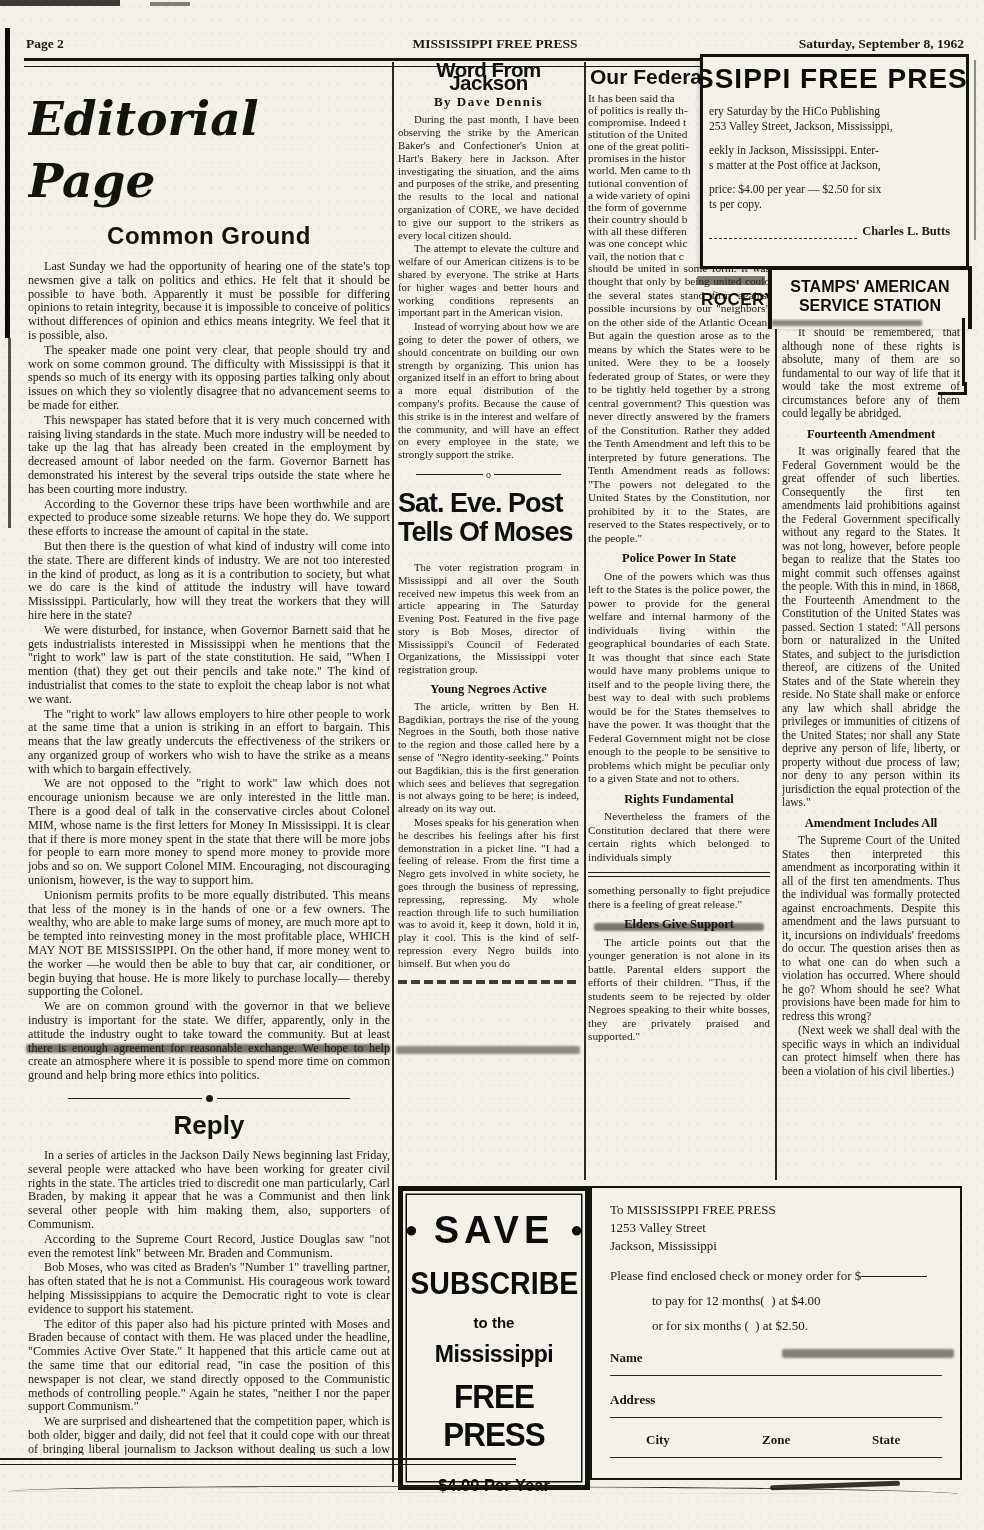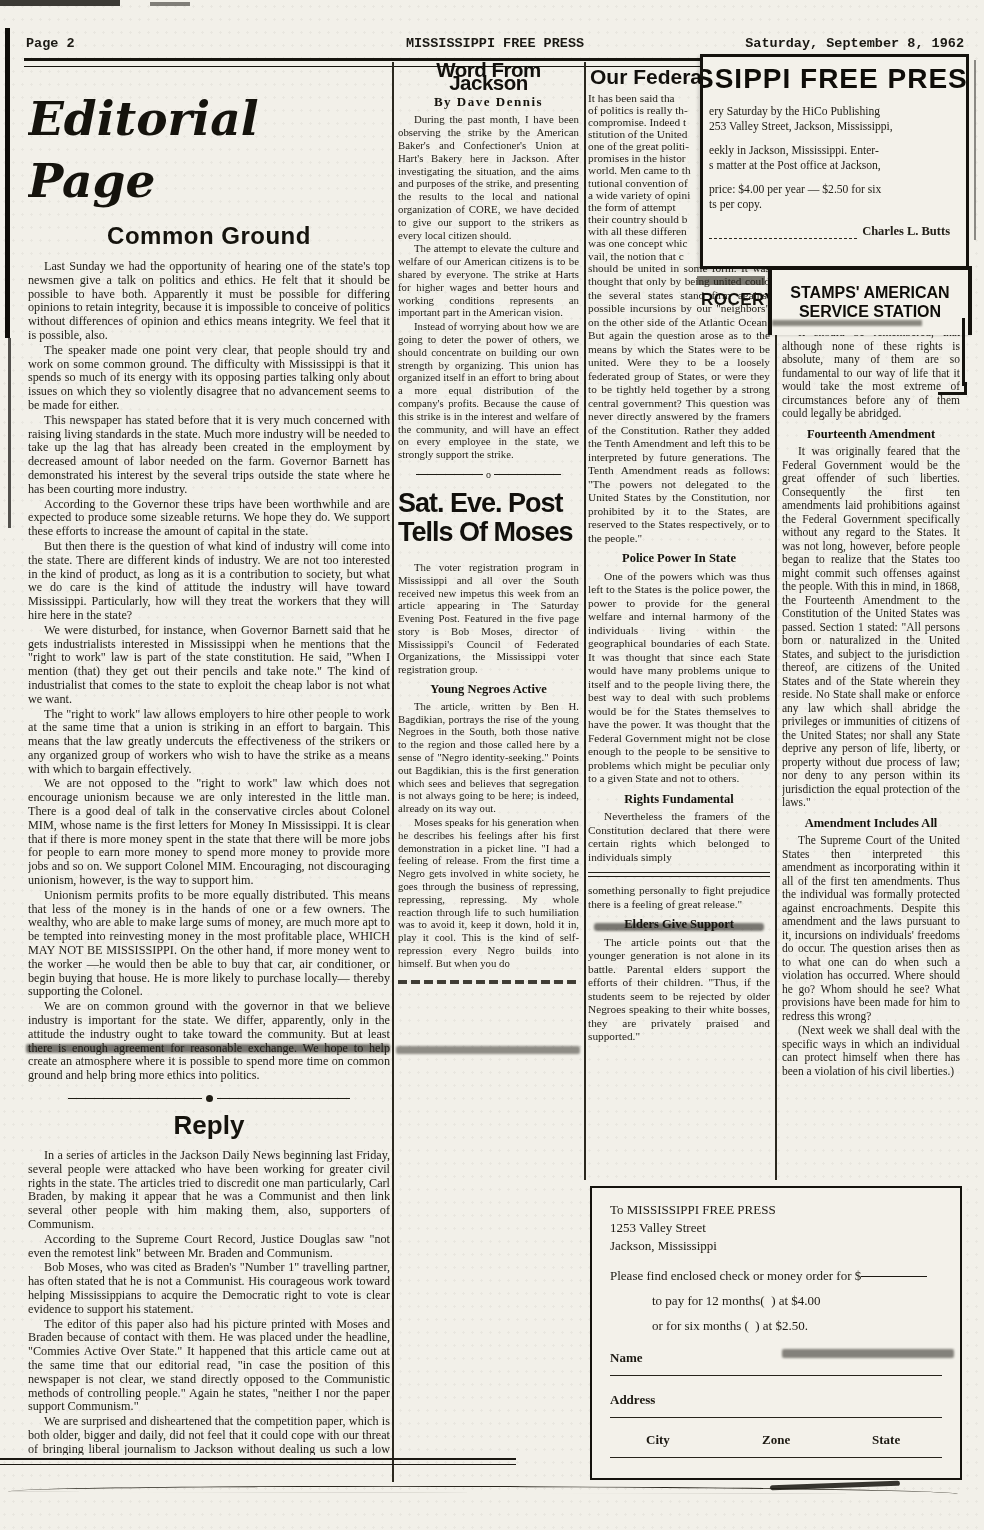--- a/index.html
+++ b/index.html
@@ -2,21 +2,21 @@
 <html><head>
 <meta charset="utf-8">
 <style>
   html,body{margin:0;padding:0;background:#d8d5cc;}
   .page{position:relative;width:984px;height:1530px;background:#f2f0e9;overflow:hidden;
         font-family:"Liberation Serif",serif;color:#232019;
         background-image:radial-gradient(rgba(20,18,10,0.045) 1px, transparent 1.2px);
         background-size:9px 13px;}
   
   .hdr{position:absolute;left:26px;right:20px;top:36px;height:20px;
-       font-family:Liberation Mono, monospace;font-weight:bold;font-size:13.5px;color:#1b1914;}
+       font-family:Liberation Serif, serif;font-weight:bold;font-size:13.5px;color:#1b1914;}
   .hdr .left{position:absolute;left:0;}
   .hdr .mid{position:absolute;left:0;right:0;text-align:center;}
   .hdr .right{position:absolute;right:0;}
   .hdr-rule{position:absolute;left:24px;right:18px;top:58px;height:5px;
             border-top:3px solid #17150f;border-bottom:1px solid #17150f;}
   
   .col{position:absolute;overflow:hidden;}
   .col1{left:28px;top:70px;width:362px;height:1385px;}
   .col2{left:398px;top:62px;width:181px;height:1110px;font-size:10.8px;line-height:12.8px;}
   .col3{left:588px;top:70px;width:182px;height:1118px;font-size:11.3px;line-height:13.5px;}
@@ -68,21 +68,21 @@
   .mh-sig .n{font-weight:bold;font-size:12.5px;white-space:nowrap;}
   
   .grocery{position:absolute;left:701px;top:290px;font-family:"Liberation Sans",sans-serif;
            font-weight:bold;font-size:17px;color:#12100b;letter-spacing:.5px;}
   .groc-smear{position:absolute;left:697px;top:276px;width:68px;height:9px;background:#1a180f;
            opacity:.55;filter:blur(.6px);}
   
   .stamps{position:absolute;left:768px;top:266px;width:196px;height:52px;border:4px solid #14120d;
           border-bottom:none;background:#f3f1ea;text-align:center;
           font-family:"Liberation Sans",sans-serif;font-weight:bold;font-size:16px;line-height:19px;
-          padding-top:13px;color:#0f0d09;box-shadow:-1px 1px 2px rgba(0,0,0,.12);}
+          padding-top:7px;color:#0f0d09;box-shadow:-1px 1px 2px rgba(0,0,0,.12);}
   .stamps-tear{position:absolute;left:772px;top:320px;width:150px;height:6px;background:#221f16;
           opacity:.5;filter:blur(1px);}
   .stamps-corner{position:absolute;left:948px;top:318px;width:14px;height:68px;
           border-right:3.5px solid #14120d;}
   .stamps-corner2{position:absolute;left:938px;top:382px;width:26px;height:10px;
           border-bottom:3.5px solid #14120d;border-right:3.5px solid #14120d;}
   
   .save-box{position:absolute;left:398px;top:1186px;width:182px;height:294px;background:#f3f1ea;
             border:5px solid #14120d;box-shadow:inset 0 0 0 2.5px #f3f1ea,inset 0 0 0 4px #14120d;
             text-align:center;font-family:"Liberation Sans",sans-serif;font-weight:bold;color:#0f0d09;}
@@ -206,21 +206,21 @@
     <div class="clip">
         <div class="clip-line">It has been said tha</div>
         <div class="clip-line">of politics is really th-</div>
         <div class="clip-line">compromise. Indeed t</div>
         <div class="clip-line">stitution of the United</div>
         <div class="clip-line">one of the great politi-</div>
         <div class="clip-line">promises in the histor</div>
         <div class="clip-line">world. Men came to th</div>
         <div class="clip-line">tutional convention of</div>
         <div class="clip-line">a wide variety of opini</div>
-        <div class="clip-line">the form of attempt</div>
+        <div class="clip-line">the form of governme</div>
         <div class="clip-line">their country should b</div>
         <div class="clip-line">with all these differen</div>
         <div class="clip-line">was one concept whic</div>
         <div class="clip-line">vail, the notion that c</div>
       </div>
     <p class="npara">should be united in some form. It was thought that only by being united could the several states stand firm against possible incursions by our "neighbors" on the other side of the Atlantic Ocean. But again the question arose as to the means by which the States were to be united. Were they to be a loosely federated group of States, or were they to be tightly held together by a strong central government? This question was never directly answered by the framers of the Constitution. Rather they added the Tenth Amendment and left this to be interpreted by future generations. The Tenth Amendment reads as follows: "The powers not delegated to the United States by the Constitution, nor prohibited by it to the States, are reserved to the States respectively, or to the people."</p>
     <div class="subhead">Police Power In State</div>
     <p class="para">One of the powers which was thus left to the States is the police power, the power to provide for the general welfare and internal harmony of the individuals living within the geographical boundaries of each State. It was thought that since each State would have many problems unique to itself and to the people living there, the best way to deal with such problems would be for the States themselves to have the power. It was thought that the Federal Government might not be close enough to the people to be sensitive to problems which might be peculiar only to a given State and not to others.</p>
     <div class="subhead">Rights Fundamental</div>
     <p class="para">Nevertheless the framers of the Constitution declared that there were certain rights which belonged to individuals simply</p>
@@ -261,20 +261,32 @@
   <div class="grocery">ROCERY</div>
 
   <div class="stamps">
     <div>STAMPS' AMERICAN</div>
     <div>SERVICE STATION</div>
   </div>
   <div class="stamps-tear"></div>
   <div class="stamps-corner"></div>
   <div class="stamps-corner2"></div>
 
+  <div class="save-box">
+    <div class="save-row">
+      <span class="b">●</span>
+      <span>SAVE</span>
+      <span class="b">●</span>
+    </div>
+    <div class="subscribe">SUBSCRIBE</div>
+    <div class="tothe">to the</div>
+    <div class="missis">Mississippi</div>
+    <div class="fp">FREE PRESS</div>
+    <div class="peryear">$4.00 Per Year</div>
+  </div>
 
   <div class="form-box">
     <div class="ln">To MISSISSIPPI FREE PRESS</div>
     <div class="ln">1253 Valley Street</div>
     <div class="ln">Jackson, Mississippi</div>
     <div class="encl">
       <span>Please find enclosed check or money order for $</span><span class="dashline"></span>
     </div>
     <div class="opt">to pay for 12 months(&nbsp;&nbsp;) at $4.00</div>
     <div class="opt">or for six months (&nbsp;&nbsp;) at $2.50.</div>

